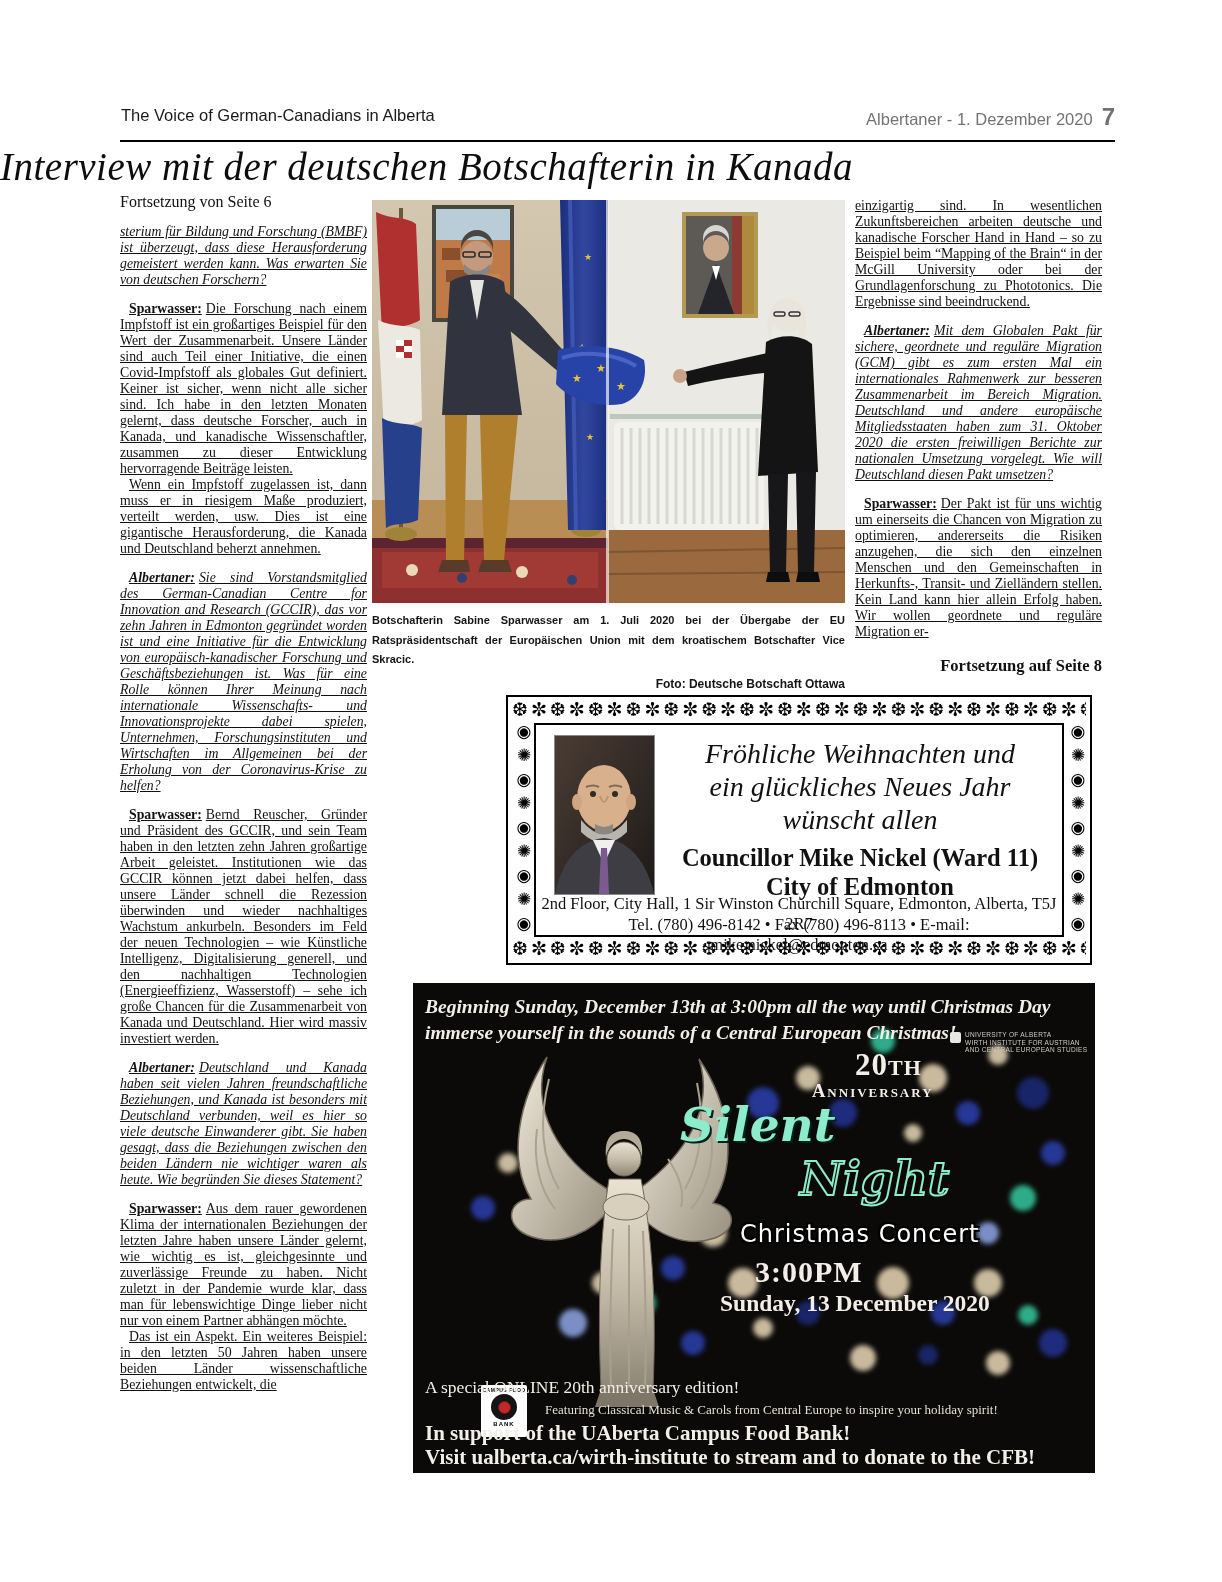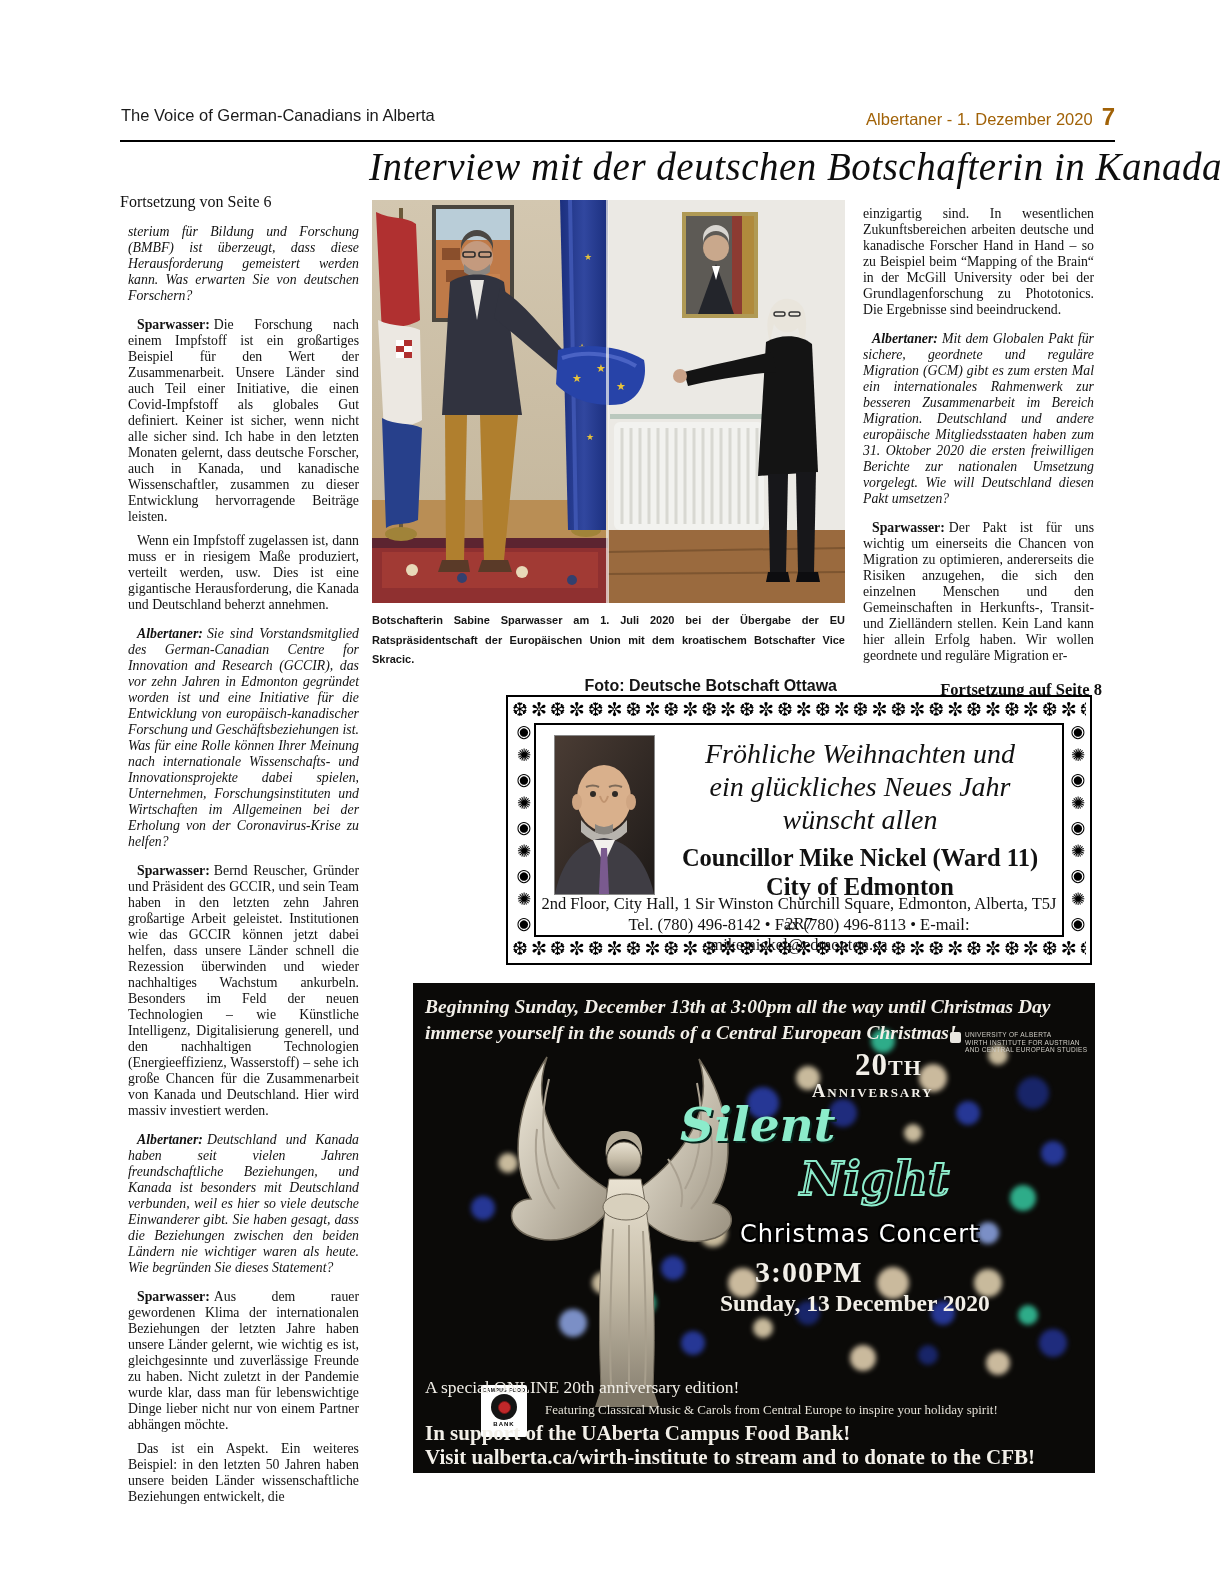--- a/index.html
+++ b/index.html
@@ -3,49 +3,49 @@
 <meta charset="utf-8">
 <style>
   html,body{margin:0;padding:0;background:#ffffff;}
   .page{position:relative;width:1222px;height:1582px;background:#fff;color:#111;
         font-family:"Liberation Serif",serif;overflow:hidden;}
 
   
   .hdr-left{position:absolute;left:121px;top:106px;font-family:"Liberation Sans",sans-serif;
             font-size:16.5px;color:#1a1a1a;}
   .hdr-right{position:absolute;right:107px;top:103px;font-family:"Liberation Sans",sans-serif;
-             font-size:16.5px;color:#a16207;display:flex;align-items:baseline;gap:9px;}
+             font-size:16.5px;color:#737373;display:flex;align-items:baseline;gap:9px;}
   .hdr-page{font-weight:bold;font-size:24px;}
   .rule{position:absolute;left:120px;top:140px;width:995px;height:2px;background:#000;}
 
   
-  .title{position:absolute;left:0;top:144px;width:100%;text-align:right;
+  .title{position:absolute;left:0;top:144px;width:100%;text-align:left;
          font-style:italic;font-size:39px;letter-spacing:.5px;color:#0d0d0d;}
 
   
   .col{position:absolute;width:247px;font-size:13.8px;line-height:16px;text-align:justify;}
   .col-left{left:120px;top:194px;}
   .col-right{left:855px;top:198px;}
   .cont-from{font-weight:normal;font-size:16px;margin:0 0 14px 0;text-align:left;}
-  .para{margin:8px;}
+  .para{margin:0;text-decoration:underline;}
   .intro{font-style:italic;}
   .question{font-style:italic;margin-top:13px;text-indent:9px;}
   .answer{margin-top:13px;text-indent:9px;}
   .cont{text-indent:9px;}
   .flush{}
   .speaker{font-weight:bold;margin-right:4px;}
   .cont-to{font-weight:bold;font-size:16.5px;text-align:right;margin:18px 0 0 0;}
 
   
   .photo-fig{position:absolute;left:372px;top:200px;width:473px;}
   .photo-fig svg{display:block;}
   .caption{margin:8px 0 0 0;font-family:"Liberation Sans",sans-serif;font-weight:bold;
            font-size:11px;line-height:19.5px;text-align:justify;color:#151515;}
-  .credit{margin:7px 8px 0 0;font-family:"Liberation Sans",sans-serif;font-weight:bold;
-          font-size:16px;text-align:right;color:#151515;}
+  .credit{margin:7px 0 0 0;font-family:"Liberation Sans",sans-serif;font-weight:bold;
+          font-size:12px;text-align:right;color:#151515;}
 
   
   .ad{position:absolute;left:506px;top:695px;width:586px;height:270px;background:#fff;
       border:2px solid #000;box-sizing:border-box;}
   .orn{position:absolute;color:#000;font-family:"DejaVu Sans",sans-serif;overflow:hidden;
        white-space:nowrap;pointer-events:none;}
   .orn-top{left:4px;right:4px;top:1px;height:25px;font-size:19px;letter-spacing:3px;}
   .orn-bottom{left:4px;right:4px;bottom:1px;height:25px;font-size:19px;letter-spacing:3px;}
   .orn-side{top:24px;bottom:24px;width:24px;font-size:17px;letter-spacing:4px;
             writing-mode:vertical-rl;}

